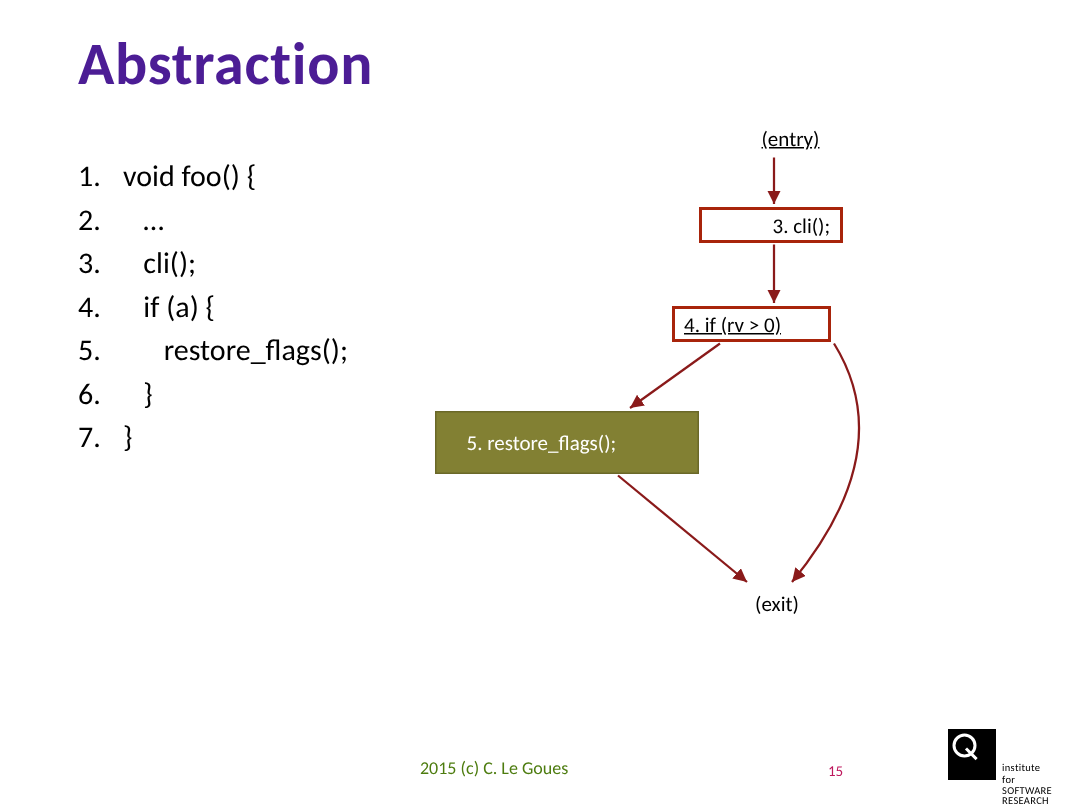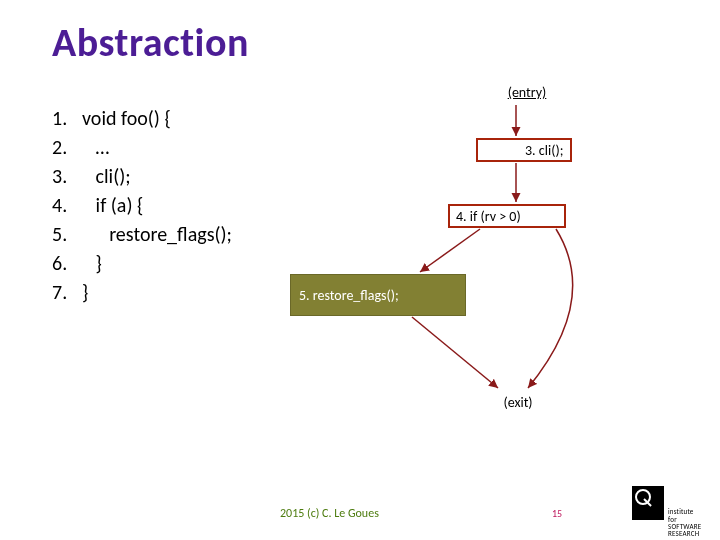--- a/index.html
+++ b/index.html
@@ -35,23 +35,23 @@
   .node {
     position: absolute;
     border: 1px solid #000;
     font-size: 14px;
     display: flex;
     align-items: center;
     justify-content: center;
     padding: 2px 6px;
   }
   .node.entry { left: 488px; top: 80px; width: 78px; height: 24px; border: none; text-decoration: underline; }
-  .node.n3 { left: 476px; top: 138px; width: 96px; height: 24px; border-color: #a8240b; border-width: 2px; text-align:left; justify-content:flex-start;padding-left:47px;}
-  .node.n4 { left: 448px; top: 204px; width: 118px; height: 24px; border-color: #a8240b; border-width: 2px; text-align:center; justify-content:flex-start;}
-  .node.n5 { left: 290px; top: 274px; width: 176px; height: 42px; background:#828033; color:#fff; border:1px solid #6a6828; text-align:left; justify-content:flex-start; padding-left:8px;}
+  .node.n3 { left: 466px; top: 138px; width: 96px; height: 24px; border-color: #a8240b; border-width: 2px; text-align:left; justify-content:flex-start;padding-left:47px;}
+  .node.n4 { left: 448px; top: 204px; width: 106px; height: 24px; border-color: #a8240b; border-width: 2px; text-align:center; justify-content:flex-start;text-decoration:underline;}
+  .node.n5 { left: 290px; top: 274px; width: 176px; height: 42px; background:#828033; color:#fff; border:1px solid #6a6828; text-align:left; justify-content:flex-start; padding-left:20px;}
   .node.exit { left: 484px; top: 390px; width: 68px; height: 24px; border:none; }
 
   .footer-copy {
     position: absolute;
     left: 280px;
     bottom: 20px;
     font-size: 12px;
     color: #4d7c0f;
   }
   .footer-page {

